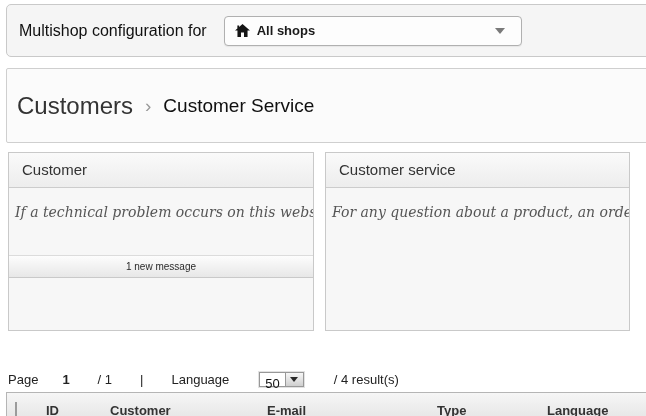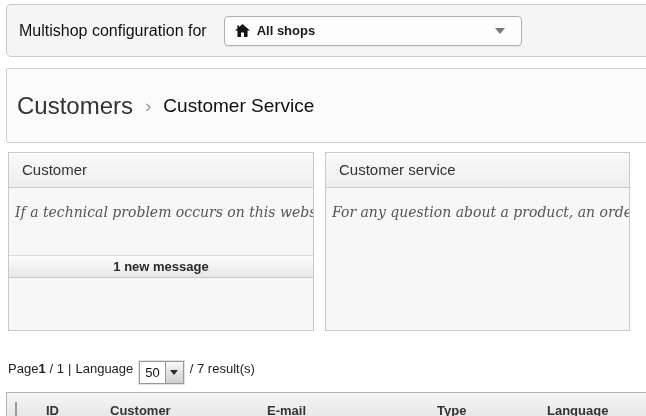--- a/index.html
+++ b/index.html
@@ -55,31 +55,31 @@
   }
   .panel-quote {
     height:67px; padding:16px 6px 0; text-align:center;
     font-family:"DejaVu Serif", serif; font-style:italic;
     font-size:14px; color:#555; white-space:nowrap; overflow:hidden;
   }
   .panel-band {
     height:23px; line-height:21px; text-align:center;
     border-top:1px solid #dcdcdc; border-bottom:1px solid #c9c9c9;
     background:linear-gradient(#fdfdfd, #e7e7e7);
-    font-size:13px; color:#2a2a2a; cursor:pointer;font-weight:bold;
+    font-size:10px; color:#2a2a2a; cursor:pointer;
   }
 
   
   .pagination {
     position:absolute; left:8px; top:361px; height:26px;
-    display:flex; align-items:flex-start; font-size:13px; color:#222;
+    display:flex; align-items:flex-end; font-size:13px; color:#222;gap:24px;
   }
   .pg-gap { margin-left:4px; }
   .pg-select {
-    display:inline-flex; align-items:stretch; height:23px;
+    display:inline-flex; align-items:stretch; height:15px;
     border:1px solid #989898; background:#fff; margin:0 6px;
     box-shadow:0 0 0 1px #e2e2e2; cursor:pointer;
   }
   .pg-select-value { padding:0 5px; line-height:21px; font-size:13px; color:#111; }
   .pg-select-btn {
     width:18px; border-left:1px solid #989898;
     background:linear-gradient(#f7f7f7, #cfcfcf);
     display:flex; align-items:center; justify-content:center;
   }
   .caret-small {
@@ -145,21 +145,21 @@
     <b>1</b>
   <span class="pg-gap">/ 1</span>
   <span class="pg-gap">|</span>
   <span class="pg-gap">Language</span>
   <span class="pg-select">
     <span class="pg-select-value">50</span>
     <span class="pg-select-btn">
       <span class="caret-small"></span>
     </span>
   </span>
-  <span>/ 7 result(s)</span>
+  <span>/ 4 result(s)</span>
 </div>
 
 <div class="table-header">
   <div class="th-cell th-c0">
     <span class="th-checkbox"></span>
   </div>
   <div class="th-cell th-c1">ID</div>
   <div class="th-cell th-c2">Customer</div>
   <div class="th-cell th-c3">E-mail</div>
   <div class="th-cell th-c4">Type</div>

